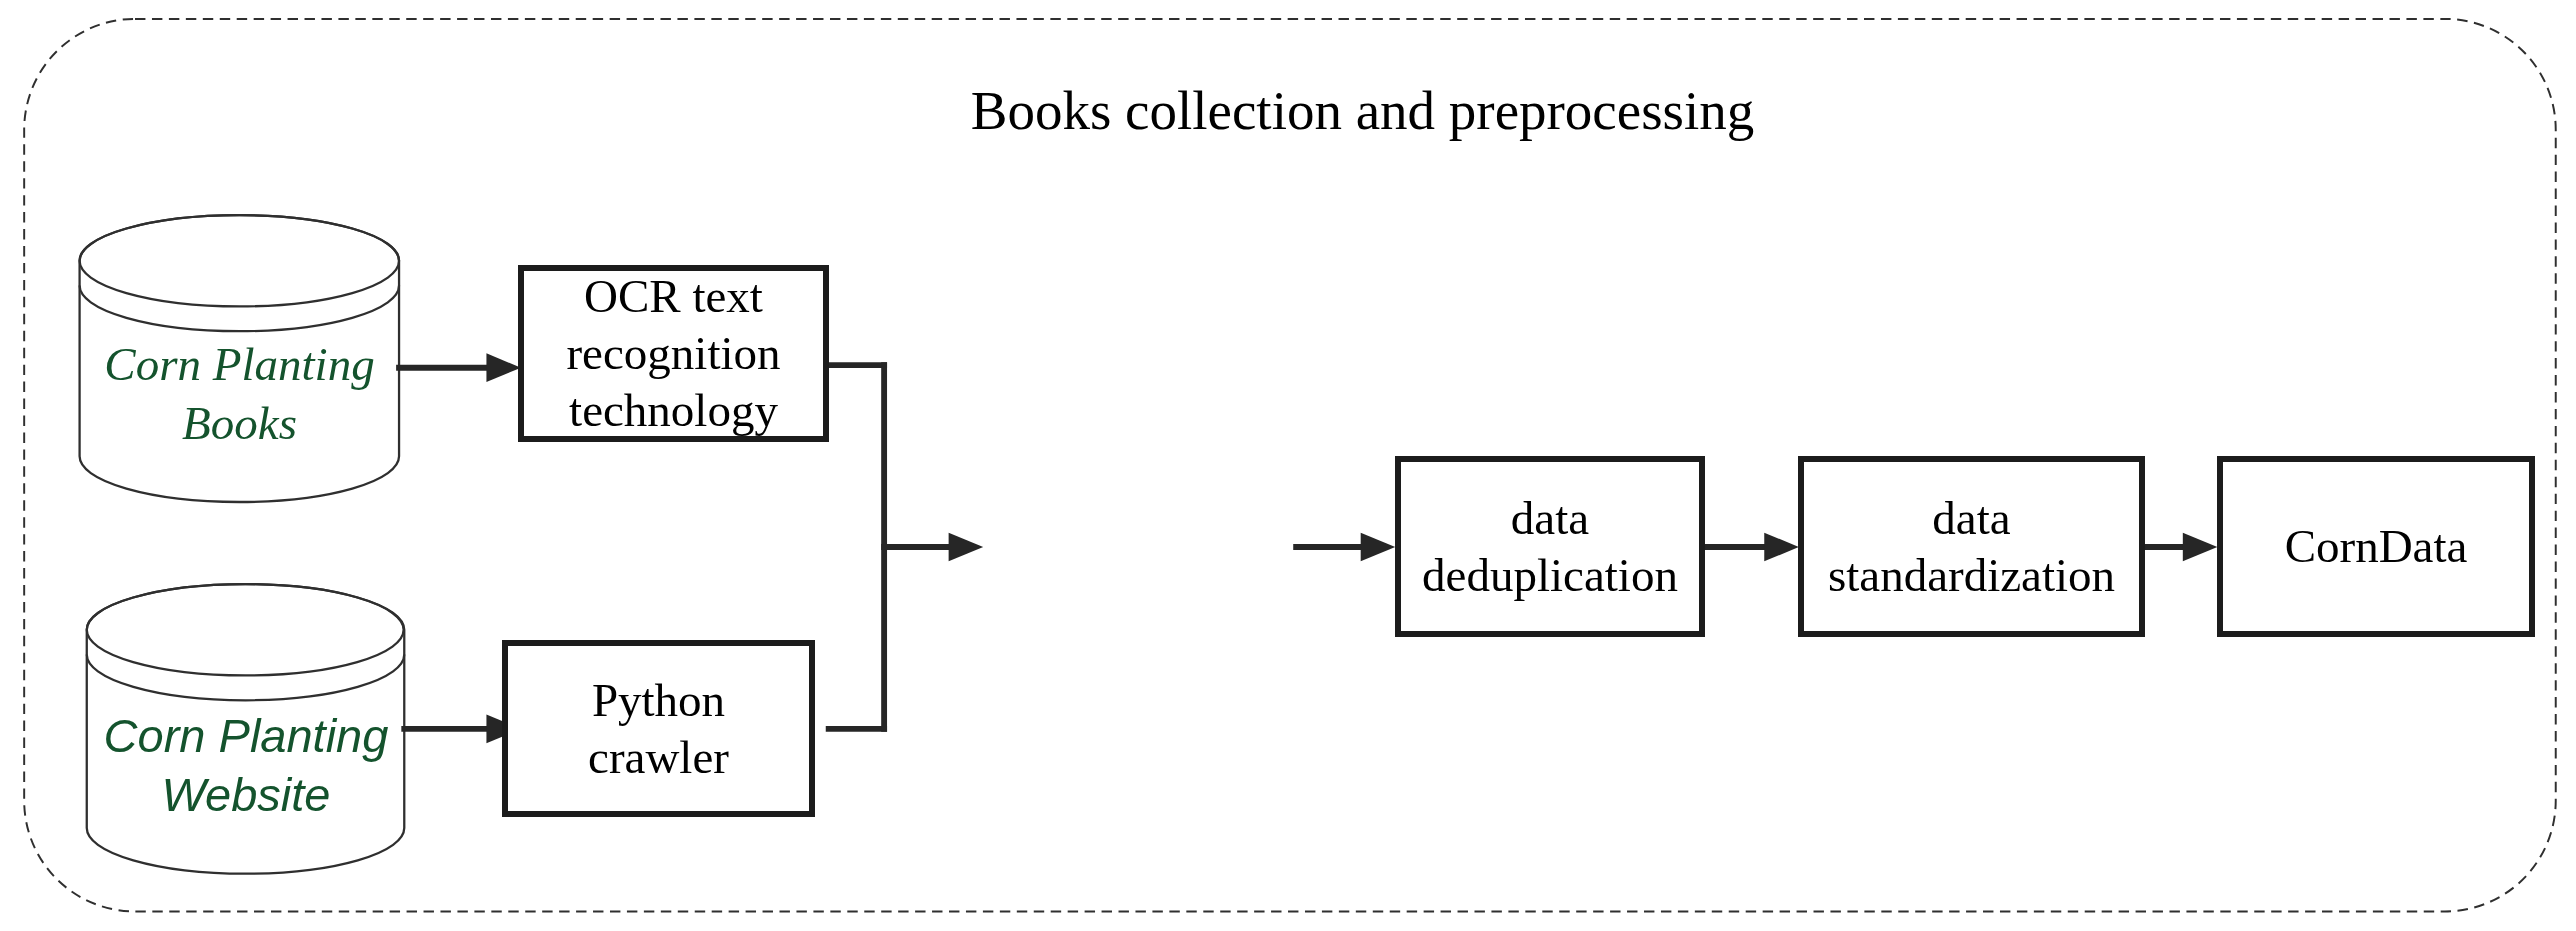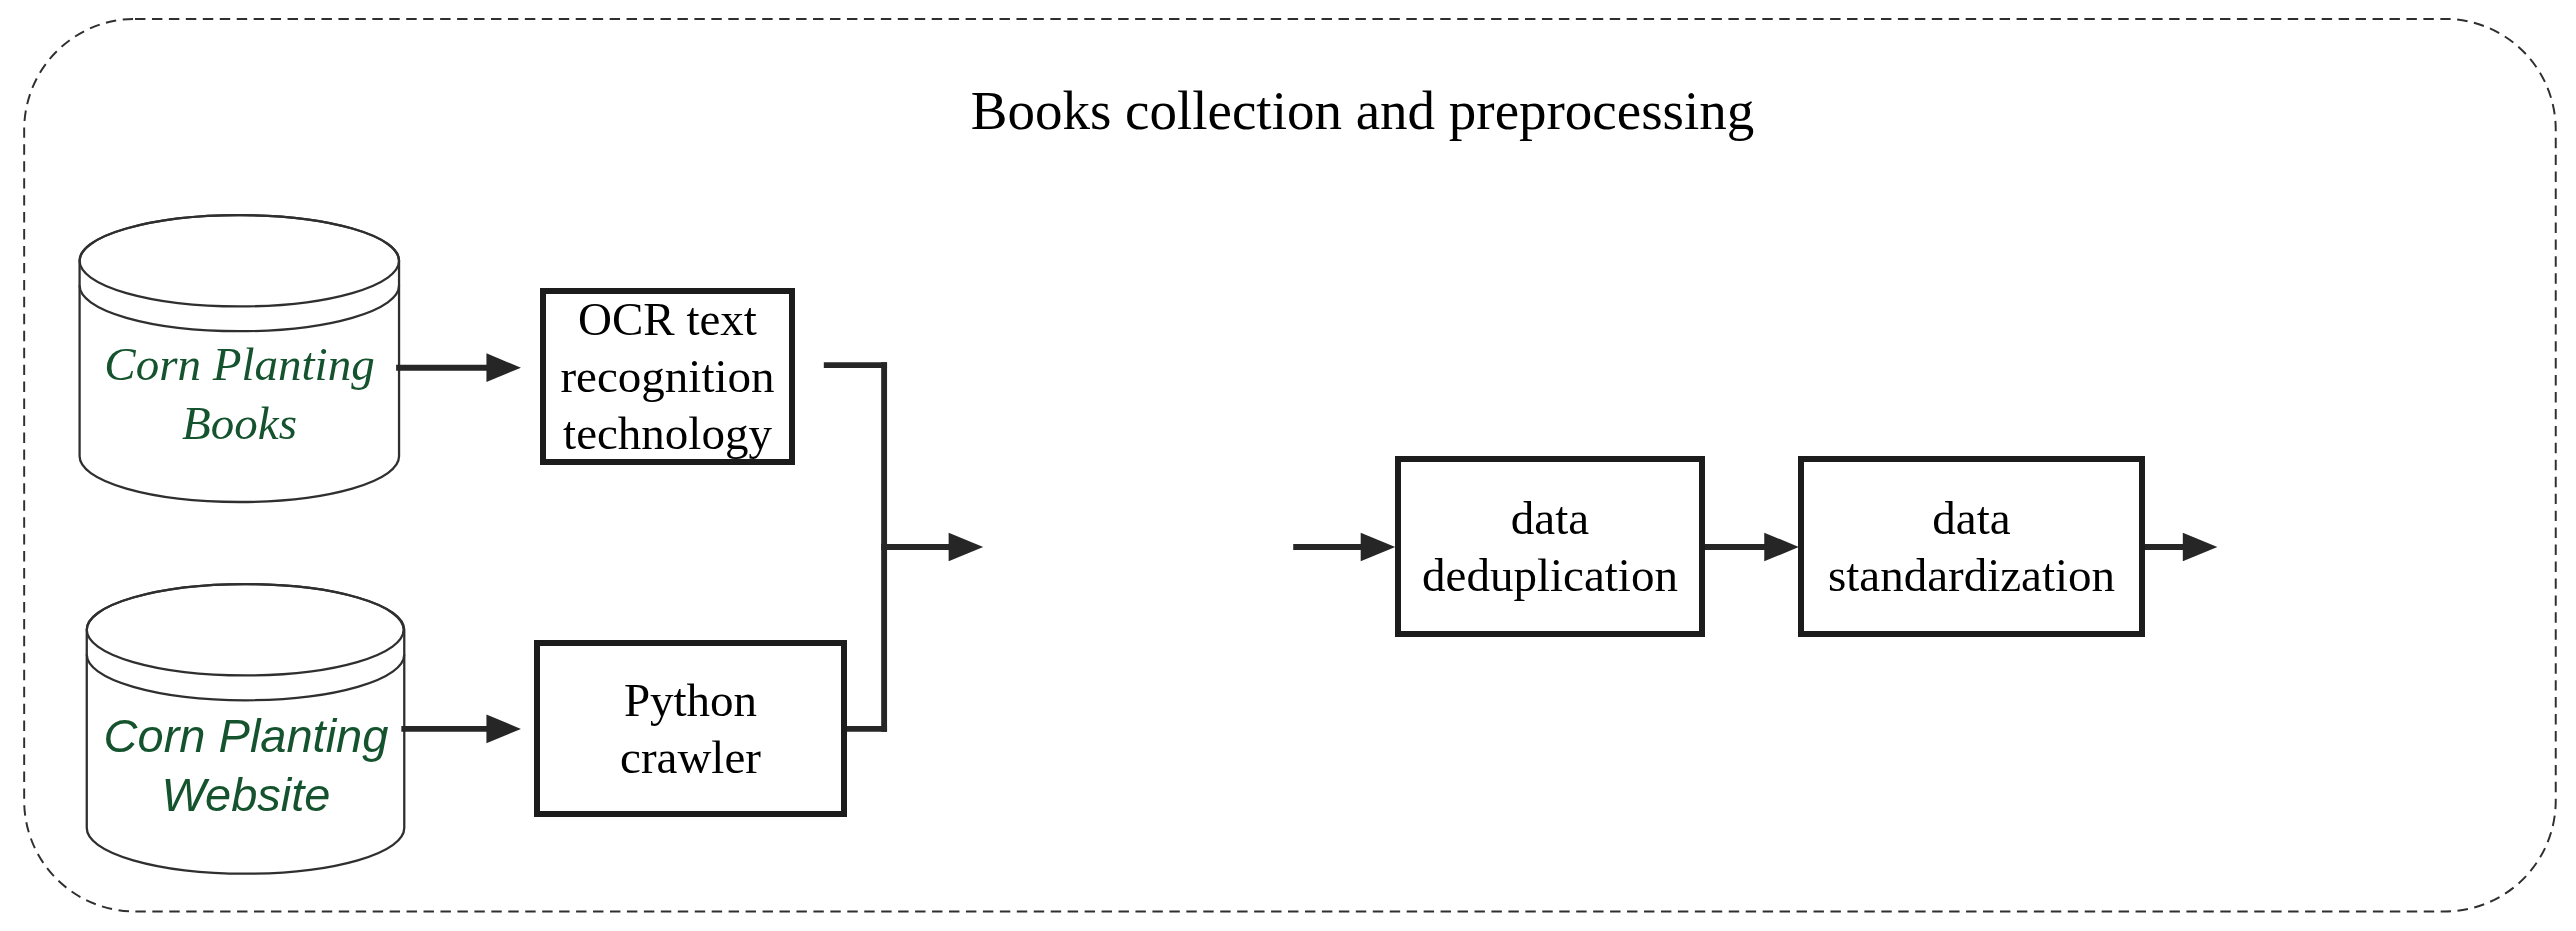--- a/index.html
+++ b/index.html
@@ -7,22 +7,22 @@
           font-family:"Liberation Serif","DejaVu Serif",serif;color:#000;}
   .layer{position:absolute;left:0;top:0;width:2576px;height:931px;}
   .title{position:absolute;left:841px;top:73px;width:1043px;height:76px;
          line-height:76px;text-align:center;font-size:55px;color:#000;}
   .node{position:absolute;box-sizing:border-box;border:6.5px solid #1c1c1c;background:#ffffff;
         display:flex;align-items:center;justify-content:center;text-align:center;
         white-space:pre-line;font-size:47px;line-height:57px;color:#000;}
   .cyl-label{position:absolute;display:flex;align-items:center;justify-content:center;
              text-align:center;white-space:pre-line;font-size:47px;line-height:59px;color:#14532d;font-style:italic;}
   .sans{font-family:"Liberation Sans","DejaVu Sans",sans-serif;}
-  .pos-ocr{left:518px;top:288px;width:255px;height:177px;margin-left:22px;}
-  .pos-crawler{left:534px;top:640px;width:313px;height:177px;}
+  .pos-ocr{left:518px;top:265px;width:311px;height:177px;}
+  .pos-crawler{left:502px;top:640px;width:313px;height:177px;}
   .pos-cleaning{left:981px;top:456px;width:315px;height:181px;}
   .pos-dedup{left:1395px;top:456px;width:310px;height:181px;}
   .pos-standard{left:1798px;top:456px;width:347px;height:181px;}
   .pos-corndata{left:2217px;top:456px;width:318px;height:181px;}
   .pos-books-label{left:80px;top:286px;width:319px;height:216px;}
   .pos-website-label{left:87px;top:655px;width:318px;height:219px;}
   .cyl{fill:#ffffff;stroke:#2f2f2f;stroke-width:3.5;}
   .cyl-line{fill:none;stroke:#2f2f2f;stroke-width:3.5;}
   .flow{stroke:#262626;stroke-width:9;stroke-linecap:square;}
   .head{fill:#262626;stroke:none;}
@@ -99,15 +99,16 @@
 
   <div class="node pos-ocr">OCR text
 recognition
 technology</div>
   <div class="node pos-crawler">Python
 crawler</div>
   <div class="node pos-dedup">data
 deduplication</div>
   <div class="node pos-standard">data
 standardization</div>
+  <div class="node pos-corndata">CornData</div>
 
 </div>
 
 
 </body></html>

